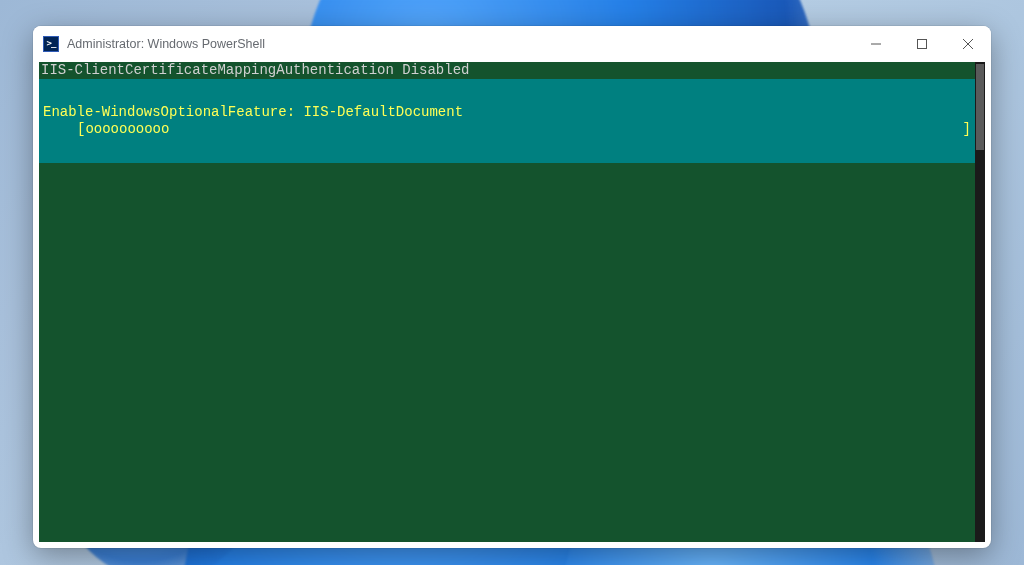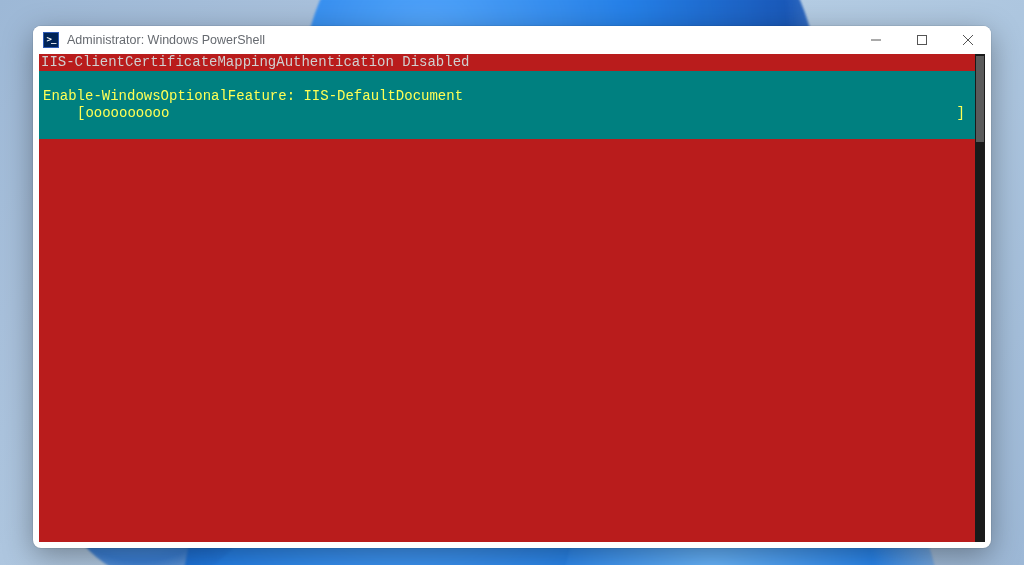--- a/index.html
+++ b/index.html
@@ -30,21 +30,21 @@
       width: 958px;
       height: 522px;
       background: #ffffff;
       border-radius: 8px;
       box-shadow: 0 8px 30px rgba(0,0,0,0.35), 0 0 0 1px rgba(0,0,0,0.06);
       overflow: hidden;
       display: flex;
       flex-direction: column;
     }
     .titlebar {
-      height: 28px;
+      height: 36px;
       display: flex;
       align-items: center;
       padding-left: 10px;
       background: #ffffff;
       color: #666a70;
       font-size: 12.5px;
       font-weight: 400;
       flex-shrink: 0;
     }
     .titlebar .ps-icon {
@@ -66,35 +66,35 @@
     .win-controls { display: flex; height: 100%; }
     .win-btn {
       width: 46px; height: 100%;
       display: flex; align-items: center; justify-content: center;
       color: #555;
     }
     .win-btn svg { width: 10px; height: 10px; stroke: currentColor; stroke-width: 1; fill: none; }
 
     .terminal-area {
       flex: 1 1 auto;
-      background: #b91c1c;
+      background: #14532d;
       margin: 0 6px 6px 6px;
       position: relative;
       font-family: Consolas, "Courier New", monospace;
       font-size: 14px;
       line-height: 17px;
       color: #d0d0d0;
       overflow: hidden;
     }
     .term-line { white-space: pre; padding-left: 2px; }
     .progress-block {
       background: #008080;
       color: #ffff55;
-      padding: 0 2px;
-      margin-right: 10px;
+      padding: 8px 2px;
+      margin-right: 4px;
     }
     .progress-block .term-line { padding-left: 2px; }
     .progress-header { margin-top: 0; }
     .progress-status { margin-left: 34px; }
     .progress-bar-row { display: flex; }
     .progress-bar-lead { margin-left: 34px; }
     .progress-bar-fill { flex: 0 0 auto; }
     .progress-bar-track { flex: 1 1 auto; }
     .progress-bar-end { margin-right: 8px; }
     .blank-yellow { height: 17px; }

